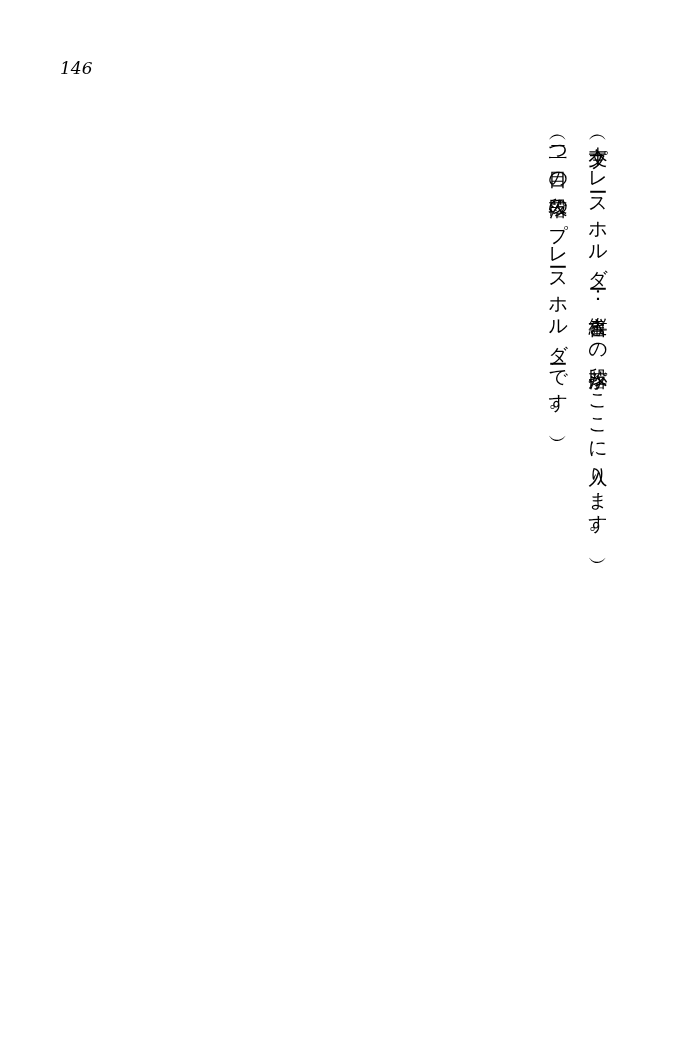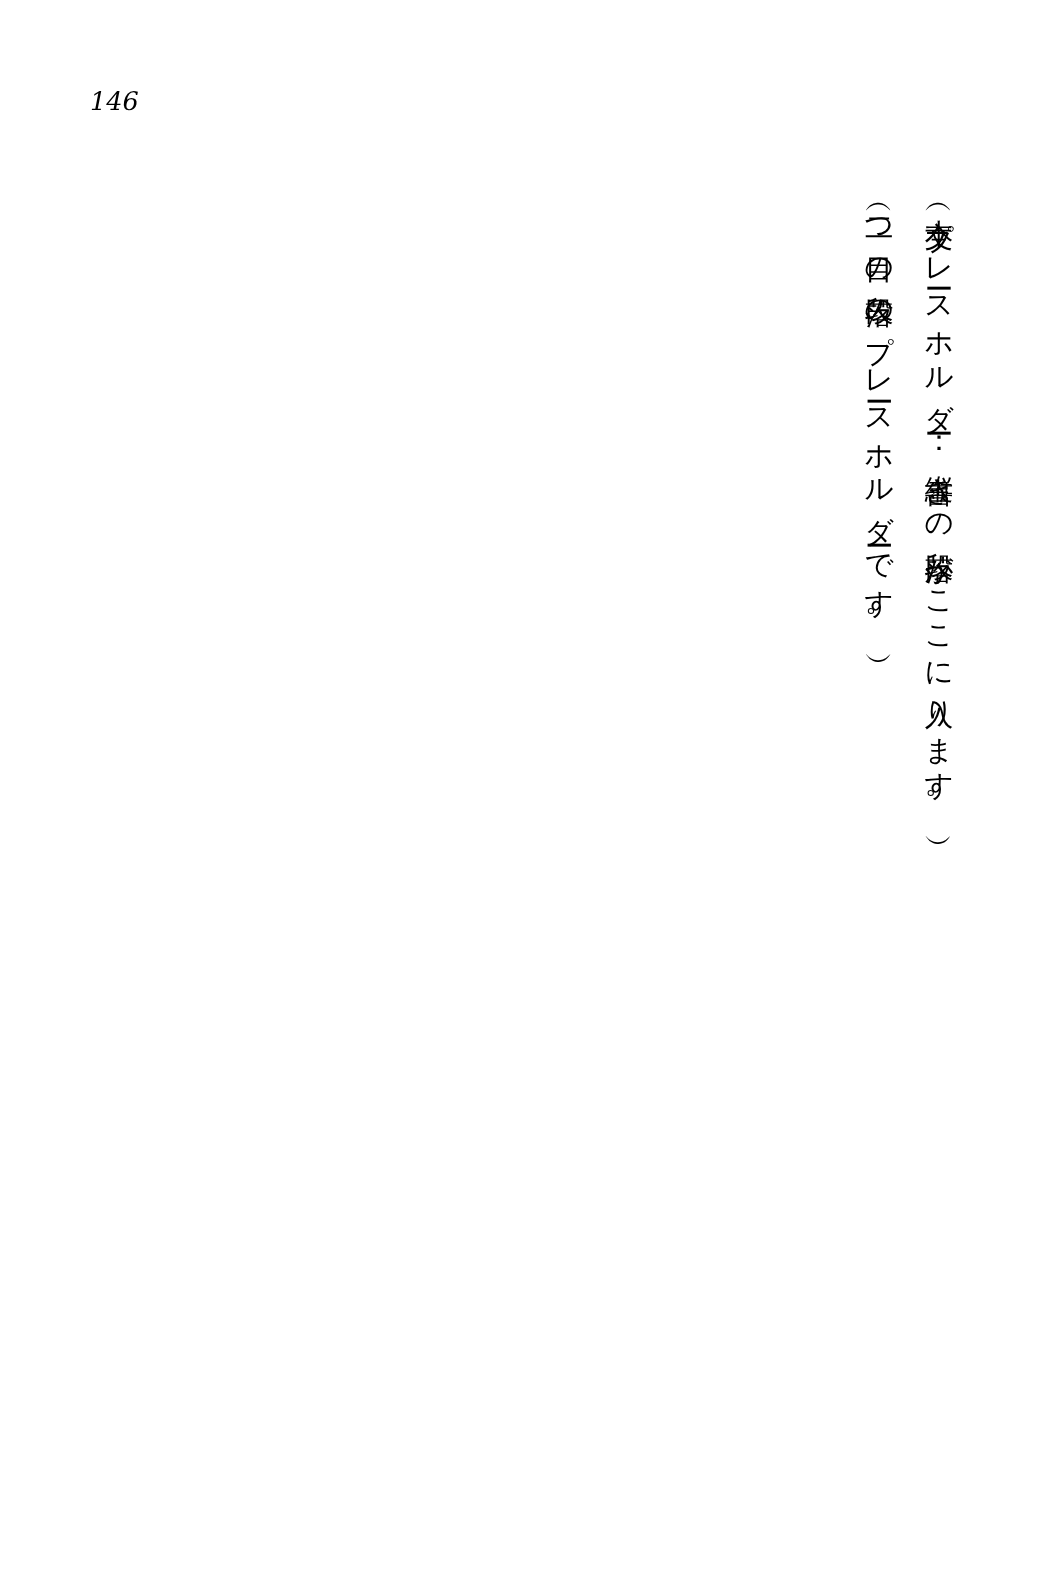--- a/index.html
+++ b/index.html
@@ -1,16 +1,16 @@
 <!DOCTYPE html>
 <html><head>
 <meta charset="utf-8">
 <style>
   body { margin:0; background:#fff; font-family:"DejaVu Serif", serif; }
-  .page { width:695px; height:1050px; position:relative; box-sizing:border-box; padding:60px 50px; }
+  .page { width:695px; height:1050px; position:relative; box-sizing:border-box; padding:60px 23px; }
   .page-number { position:absolute; top:58px; left:60px; font-style:italic; font-size:17px; }
   .text-block {
     writing-mode: vertical-rl;
     text-orientation: upright;
     height: 880px; width: 595px;
     margin-top: 50px;
     font-size: 19px; line-height: 2.1; letter-spacing: 2px;
   }
   .text-block p { margin: 0; text-indent: 1em; }
 </style>

